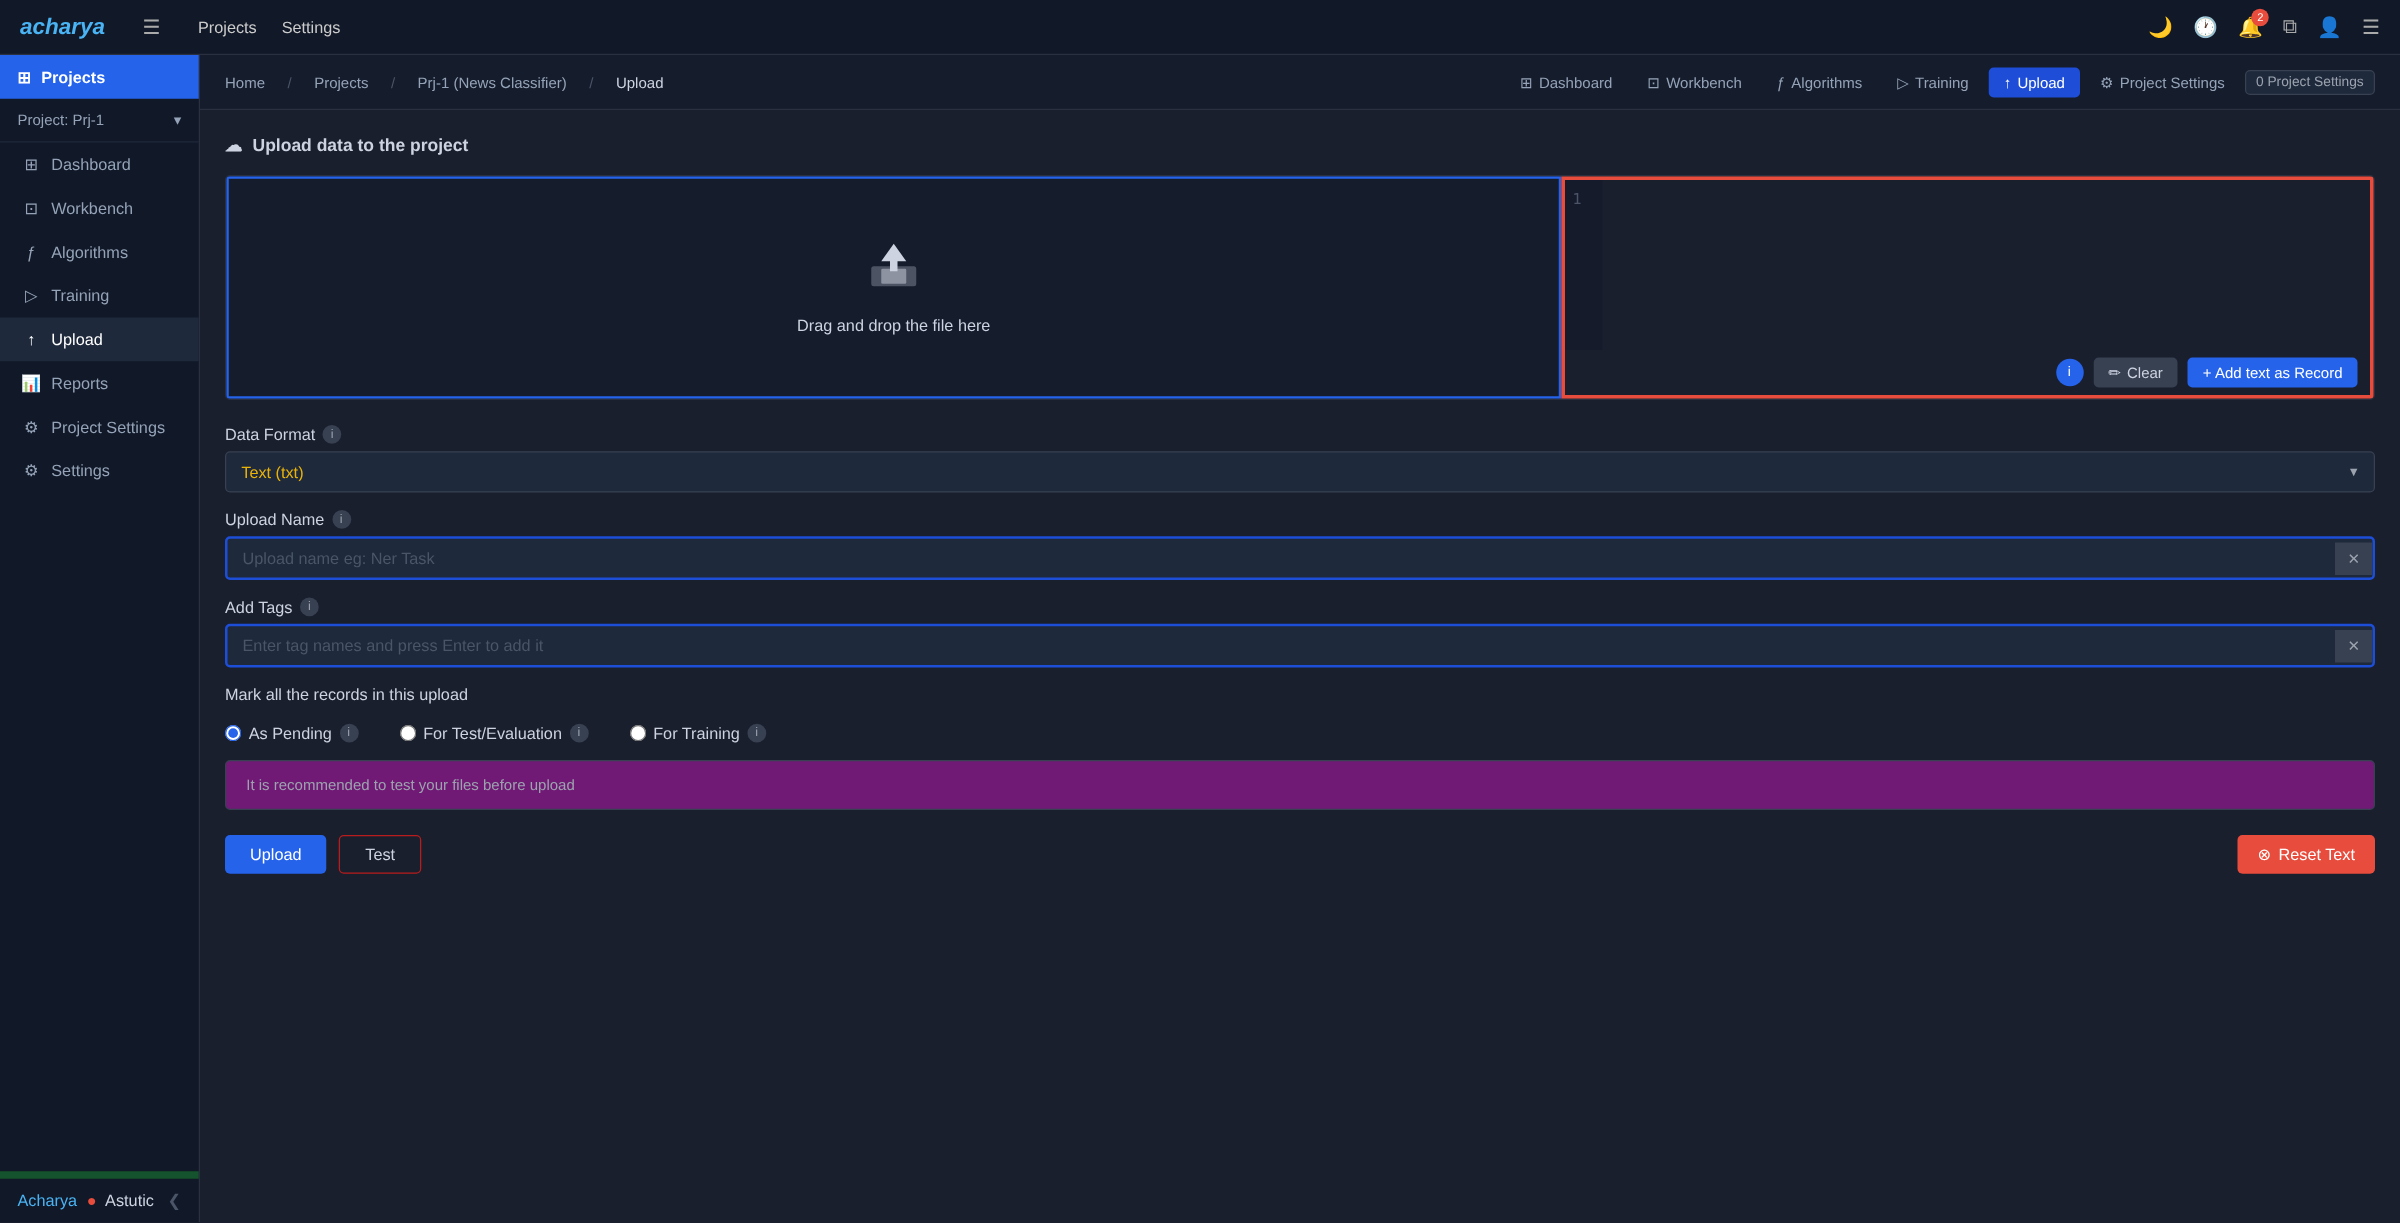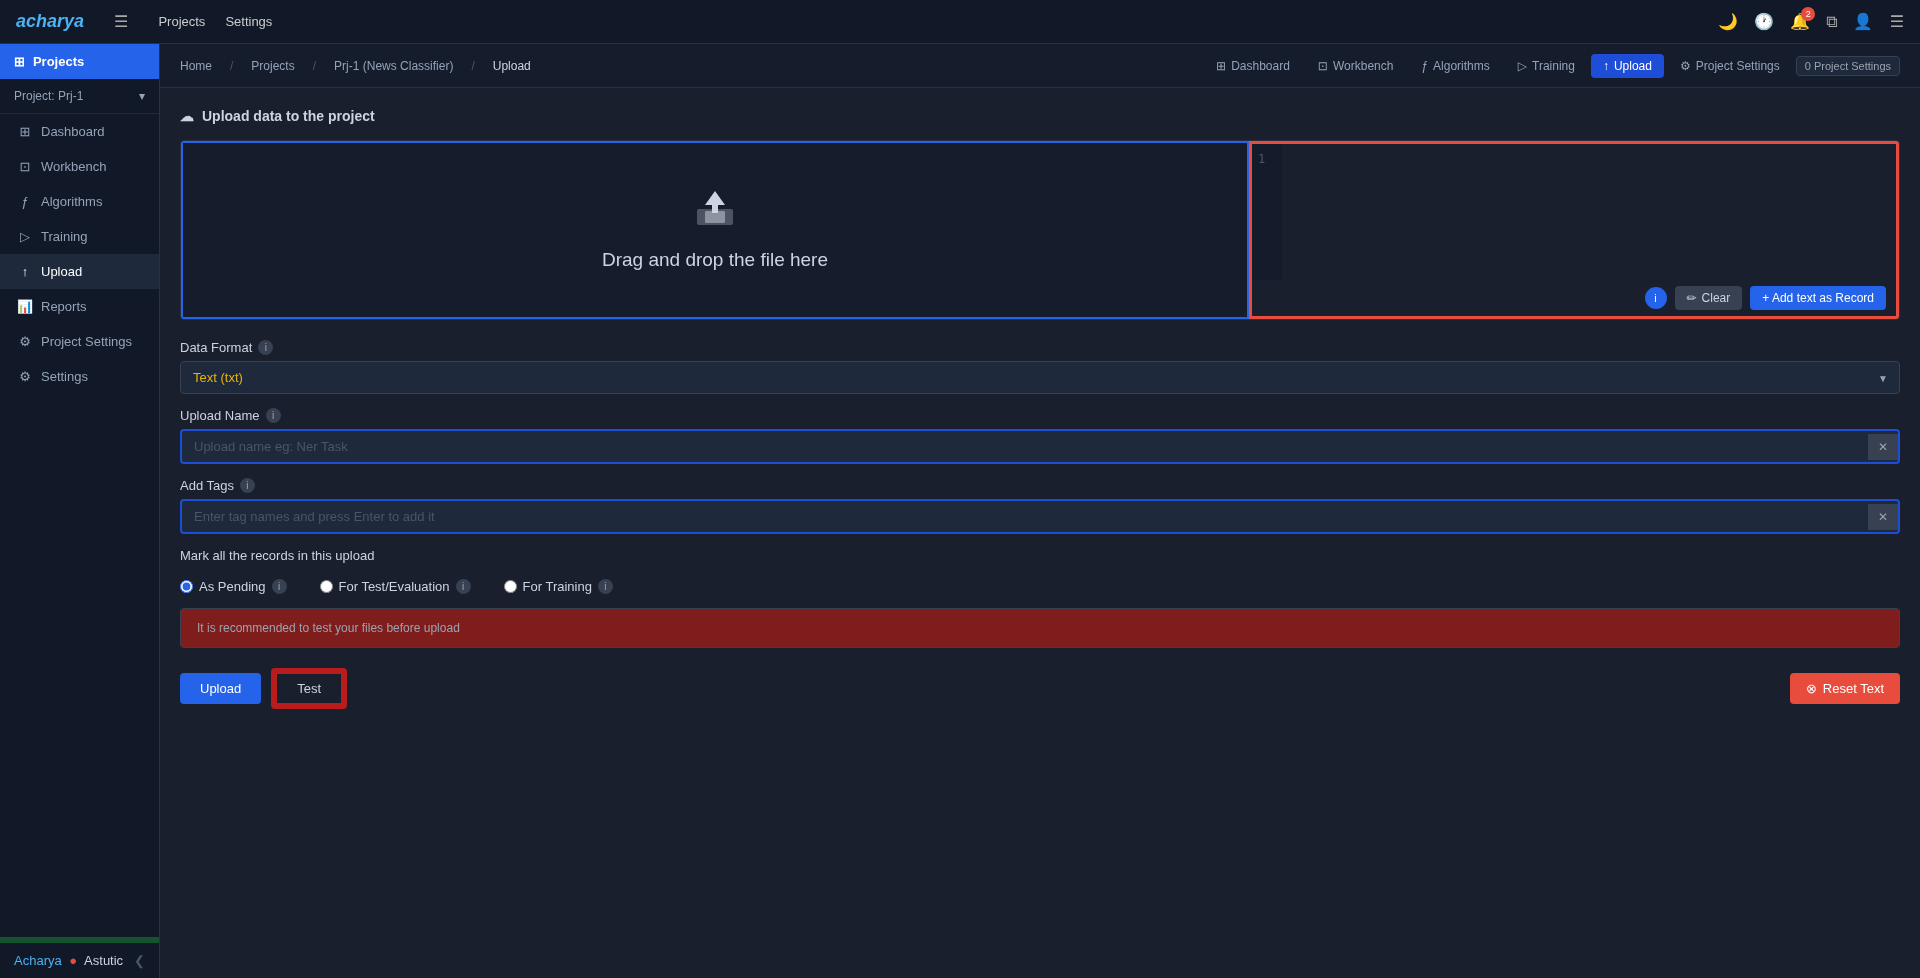--- a/index.html
+++ b/index.html
@@ -44,21 +44,21 @@
 
     
     .page-content { flex: 1; padding: 20px; overflow-y: auto; }
     .page-title { display: flex; align-items: center; gap: 8px; color: #cdd3e0; font-size: 14px; font-weight: 600; margin-bottom: 16px; }
     .page-title .upload-icon { color: #cdd3e0; font-size: 14px; }
 
     
     .upload-area-container { display: flex; gap: 0; border: 1px solid #2a3040; border-radius: 4px; overflow: hidden; margin-bottom: 20px; height: 180px; }
     .drop-zone { flex: 1; display: flex; flex-direction: column; align-items: center; justify-content: center; gap: 12px; border: 2px solid #2563eb; background: #151c2c; cursor: pointer; }
     .drop-icon { color: #cdd3e0; font-size: 32px; }
-    .drop-text { color: #cdd3e0; font-size: 19px; }
+    .drop-text { color: #cdd3e0; font-size: 13px; }
     .text-editor-area { width: 650px; background: #1a1f2e; border: 3px solid #e74c3c; position: relative; display: flex; flex-direction: column; }
     .text-editor-inner { flex: 1; display: flex; }
     .line-numbers { padding: 8px 6px; color: #4a5568; font-size: 12px; font-family: monospace; min-width: 30px; background: #161b2c; }
     .text-editor-input { flex: 1; background: transparent; border: none; color: #cdd3e0; font-size: 12px; font-family: monospace; padding: 8px; resize: none; outline: none; }
     .text-editor-footer { display: flex; align-items: center; justify-content: flex-end; gap: 8px; padding: 6px 10px; background: #1a1f2e; }
     .te-info-btn { width: 22px; height: 22px; border-radius: 50%; background: #2563eb; border: none; color: #fff; font-size: 11px; cursor: pointer; display: flex; align-items: center; justify-content: center; }
     .te-clear-btn { padding: 5px 12px; background: #374151; border: none; color: #cdd3e0; font-size: 12px; border-radius: 4px; cursor: pointer; display: flex; align-items: center; gap: 5px; }
     .te-add-btn { padding: 5px 12px; background: #2563eb; border: none; color: #fff; font-size: 12px; border-radius: 4px; cursor: pointer; display: flex; align-items: center; gap: 5px; }
 
     
@@ -72,26 +72,26 @@
     .input-with-clear input { flex: 1; background: transparent; border: none; color: #cdd3e0; padding: 8px 12px; font-size: 13px; outline: none; }
     .input-with-clear input::placeholder { color: #4a5568; }
     .input-clear-btn { padding: 6px 10px; background: #374151; border: none; color: #9ca3af; cursor: pointer; font-size: 12px; }
 
     
     .radio-group { display: flex; align-items: center; gap: 33px; margin-top: 16px; }
     .radio-label { display: flex; align-items: center; gap: 6px; cursor: pointer; color: #cdd3e0; font-size: 13px; }
     .radio-label input[type="radio"] { accent-color: #2563eb; }
 
     
-    .info-box { background: #7f1d1d; border: 1px solid #374151; border-radius: 4px; padding: 12px 16px; color: #9ca3af; font-size: 12px; margin-top: 14px; }
+    .info-box { background: #701a75; border: 1px solid #374151; border-radius: 4px; padding: 12px 16px; color: #9ca3af; font-size: 12px; margin-top: 14px; }
 
     
     .action-bar { display: flex; align-items: center; gap: 10px; margin-top: 20px; }
     .btn-upload { padding: 8px 20px; background: #2563eb; border: none; color: #fff; font-size: 13px; border-radius: 4px; cursor: pointer; font-weight: 500; }
-    .btn-test { padding: 7px 20px; background: transparent; border: 6px solid #b91c1c; color: #cdd3e0; font-size: 13px; border-radius: 4px; cursor: pointer; }
+    .btn-test { padding: 7px 20px; background: transparent; border: 1px solid #b91c1c; color: #cdd3e0; font-size: 13px; border-radius: 4px; cursor: pointer; }
     .btn-reset { margin-left: auto; padding: 8px 16px; background: #e74c3c; border: none; color: #fff; font-size: 13px; border-radius: 4px; cursor: pointer; display: flex; align-items: center; gap: 6px; }
     .ps-badge { background: #1e293b; border: 1px solid #374151; border-radius: 4px; padding: 3px 8px; color: #9ca3af; font-size: 11px; }
   </style>
 </head>
 <body>
 
 <div class="topbar">
   <span class="topbar-logo">
     <span>acharya</span>
   </span>

